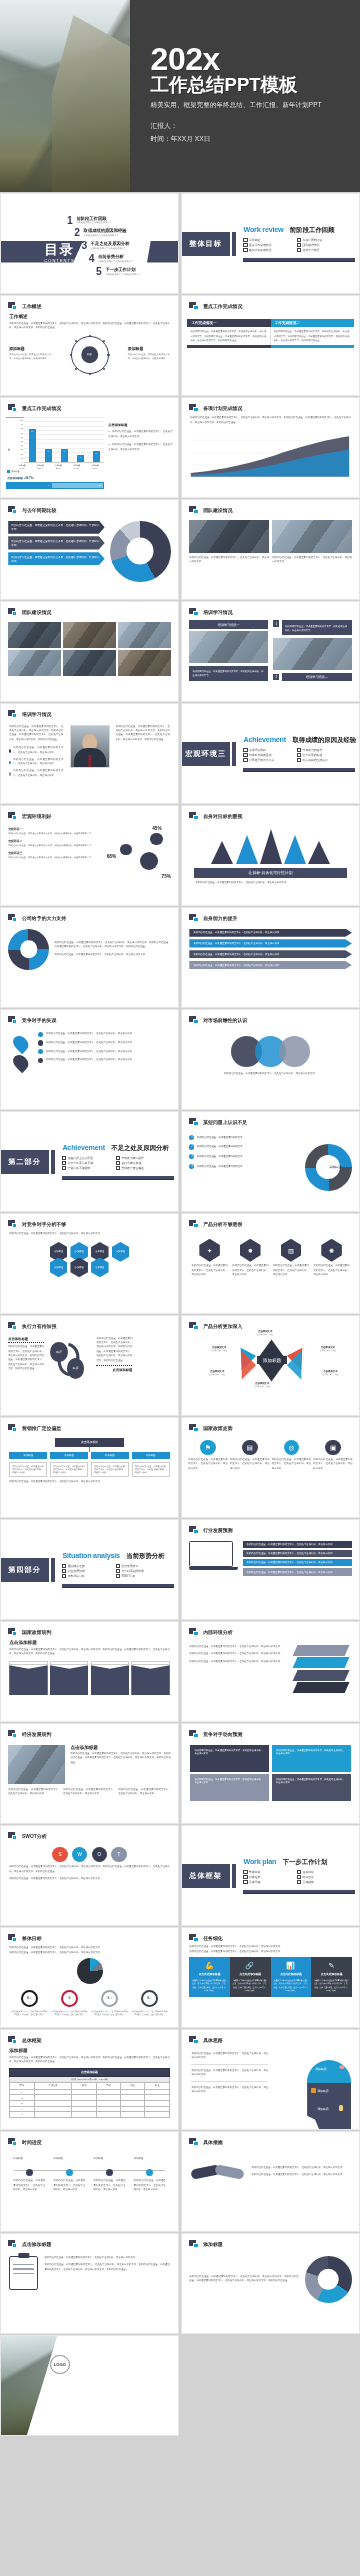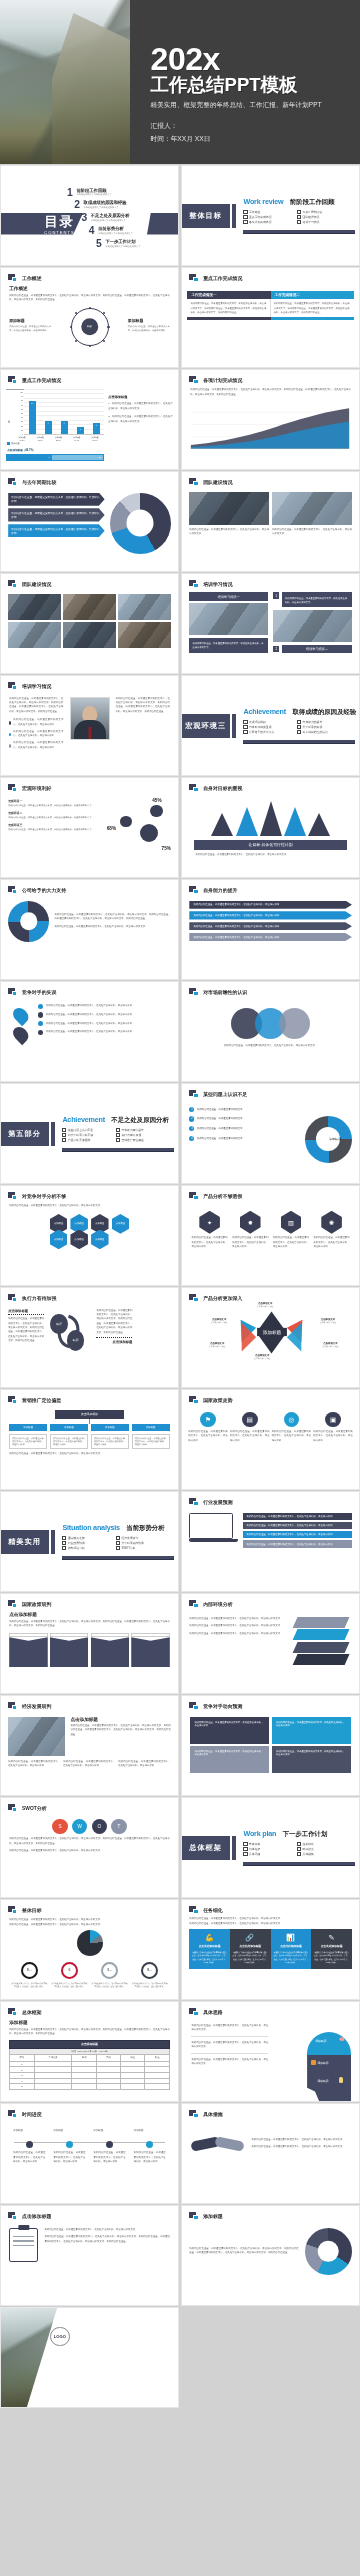--- a/index.html
+++ b/index.html
@@ -7,21 +7,21 @@
   body {
     width:361px; height:2742px; position:relative;
     font-family:"Liberation Sans","DejaVu Sans",sans-serif;
     color:#333; overflow:hidden;
   }
   .deck { width:361px; display:flex; flex-wrap:wrap; gap:1px 2.1px; background:#d2d2d2; }
 
   
   .slide { width:179px; height:101px; background:#fff; position:relative; overflow:hidden; flex:0 0 auto;
            border:0.5px solid #e6e6e6; }
-  .slide.full { width:361px; height:164px; border:none; }
+  .slide.full { width:361px; height:192px; border:none; }
 
   
   .cover { background:#3f3f3f; display:flex; }
   .cover-photo { width:130px; height:100%; position:relative; overflow:hidden;
      background:linear-gradient(180deg,#e9eef0 0%,#cfd9da 18%,#9fb0ad 38%,#7e8f7e 60%,#7d7d5c 82%,#4a4a33 100%); }
   .cover-photo:before{content:"";position:absolute;inset:0;
      background:
       linear-gradient(160deg,transparent 34%,rgba(120,130,120,.75) 36%,transparent 62%),
       linear-gradient(200deg,transparent 40%,rgba(90,100,92,.65) 44%,transparent 70%),
       linear-gradient(120deg,transparent 52%,rgba(70,78,66,.6) 56%,transparent 84%);}
@@ -757,21 +757,21 @@
       <div style="width:31px;height:31px;border-radius:50%;background:#3b3f55;opacity:.9;margin-right:-7.2px"></div>
       <div style="width:31px;height:31px;border-radius:50%;background:#1f8fd0;opacity:.85;margin-right:-7.2px"></div>
       <div style="width:31px;height:31px;border-radius:50%;background:#8a93a8;opacity:.85"></div>
     </div>
     <div class="p" style="padding:5.2px 12.4px 0;text-align:center">您的内容打在这里，或者通过复制您的文本后，在此框中选择粘贴，并选择只保留文字。</div>
   </div>
 
   <div class="slide">
     <div class="sec">
       <div class="sec-left">
-        <span>第五部分</span>
+        <span>第二部分</span>
         </div>
       <div class="sec-bar"></div>
       <div class="sec-right">
         <div><span class="sec-en">Achievement</span>
           <span class="sec-cn">不足之处及原因分析</span></div>
         <div class="sec-grid">
           <div class="sec-li">某些问题上认识不足</div>
           <div class="sec-li">自身能力有待提升</div>
           <div class="sec-li">对竞争对手分析不够</div>
           <div class="sec-li">执行力有待加强</div>
@@ -1004,21 +1004,21 @@
       <div>
           <div style="width:15.5px;height:15.5px;border-radius:50%;background:#3b3f55;color:#fff;font-size:6.7px;line-height:15.5px;margin:0 auto">▣</div>
           <div class="p" style="margin-top:2.6px">您的内容打在这里，或者通过复制您的文本后，在此框中选择粘贴，并选择只保留</div>
         </div>
     </div>
   </div>
 
   <div class="slide">
     <div class="sec">
       <div class="sec-left">
-        <span>精美实用</span>
+        <span>第四部分</span>
         </div>
       <div class="sec-bar"></div>
       <div class="sec-right">
         <div><span class="sec-en">Situation analysis</span>
           <span class="sec-cn">当前形势分析</span></div>
         <div class="sec-grid">
           <div class="sec-li">国家政策走势</div>
           <div class="sec-li">经济发展研判</div>
           <div class="sec-li">行业发展预测</div>
           <div class="sec-li">竞争对手动向预测</div>

